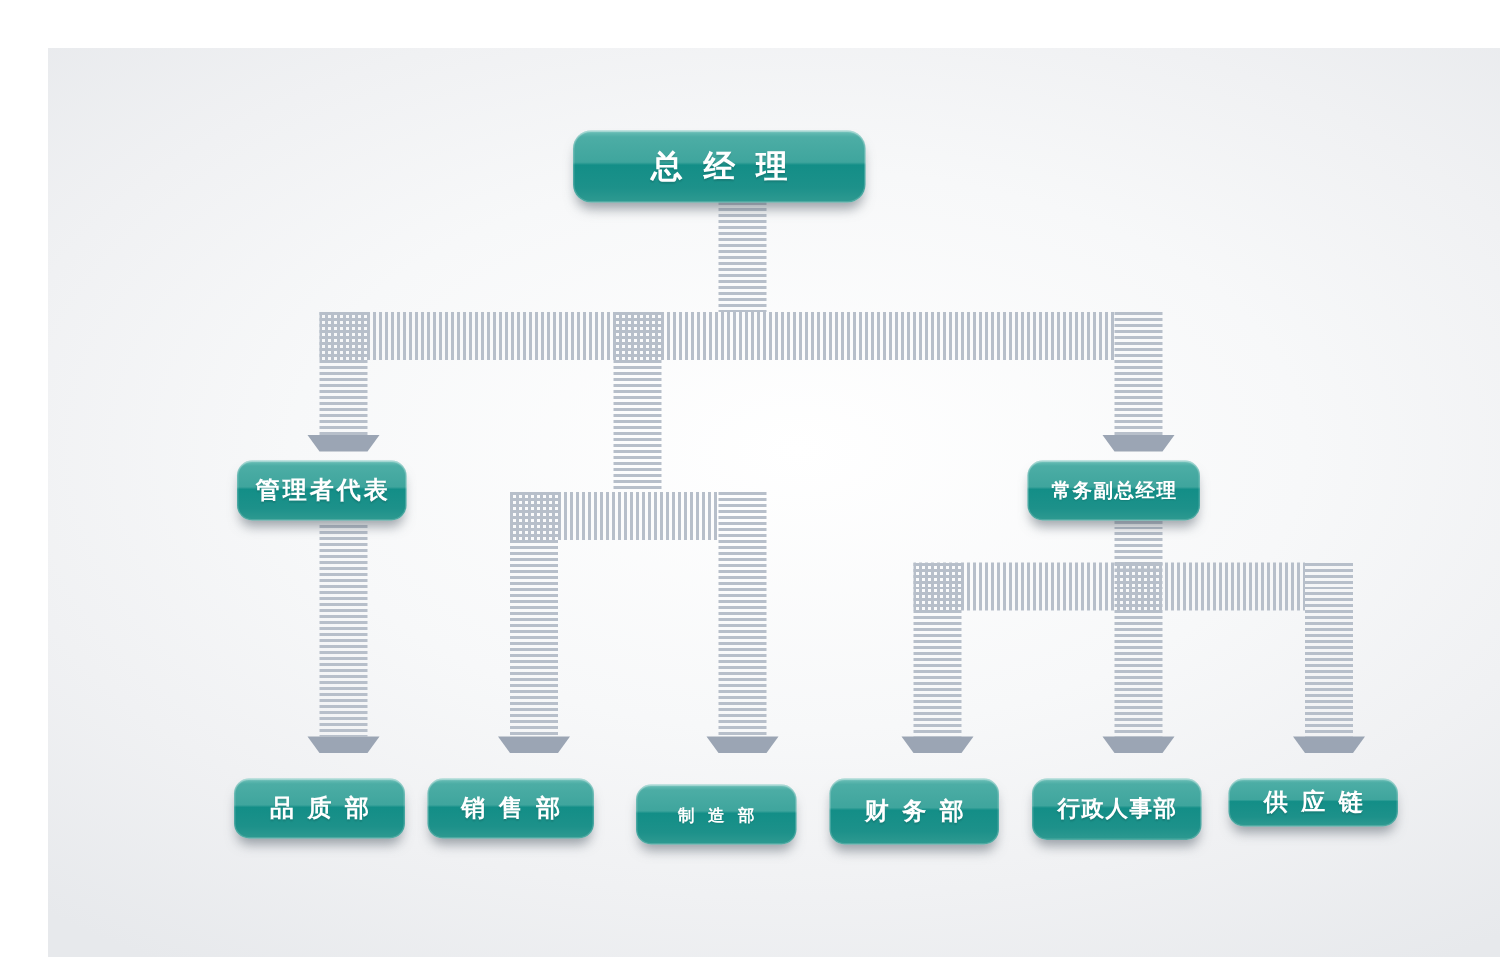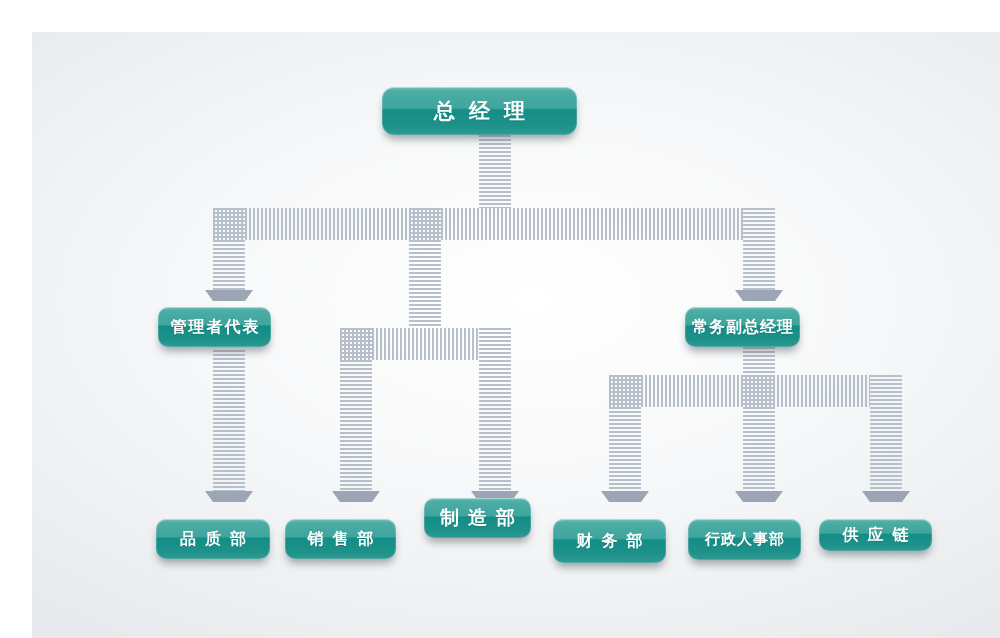--- a/index.html
+++ b/index.html
@@ -36,24 +36,24 @@
       0 6px 8px -2px rgba(84, 95, 106, 0.55),
       inset 0 1px 1px rgba(255,255,255,0.35),
       inset 0 0 0 1px rgba(255,255,255,0.16);
     text-shadow: 0 1px 1px rgba(0,0,0,0.12);
   }
   .node span { display: inline-block; white-space: nowrap; }
 
   
   .n-ceo          { left: 350px; top:  55px; width: 195px; height: 48px; font-size: 21px; border-radius: 12px; }
   .n-mgmt-rep     { left: 126px; top: 275px; width: 113px; height: 40px; font-size: 16px; }
-  .n-deputy-gm    { left: 653px; top: 275px; width: 115px; height: 40px; font-size: 16px; }
+  .n-deputy-gm    { left: 653px; top: 275px; width: 115px; height: 40px; font-size: 13px; }
   .n-quality      { left: 124px; top: 487px; width: 114px; height: 40px; font-size: 16px; }
   .n-sales        { left: 253px; top: 487px; width: 111px; height: 40px; font-size: 16px; }
-  .n-manufacturing{ left: 392px; top: 466px; width: 107px; height: 40px; font-size: 19px; }
+  .n-manufacturing{ left: 392px; top: 491px; width: 107px; height: 40px; font-size: 11px; }
   .n-finance      { left: 521px; top: 487px; width: 113px; height: 44px; font-size: 16px; }
   .n-hr-admin     { left: 656px; top: 487px; width: 113px; height: 41px; font-size: 15px; }
   .n-supply-chain { left: 787px; top: 487px; width: 113px; height: 32px; font-size: 16px; }
 
   
   .ls14 span { letter-spacing: 14px; margin-right: -14px; }
   .ls9  span { letter-spacing: 9px;  margin-right: -9px; }
   .ls2  span { letter-spacing: 2px;  margin-right: -2px; }
   .ls1  span { letter-spacing: 1px;  margin-right: -1px; }
 

